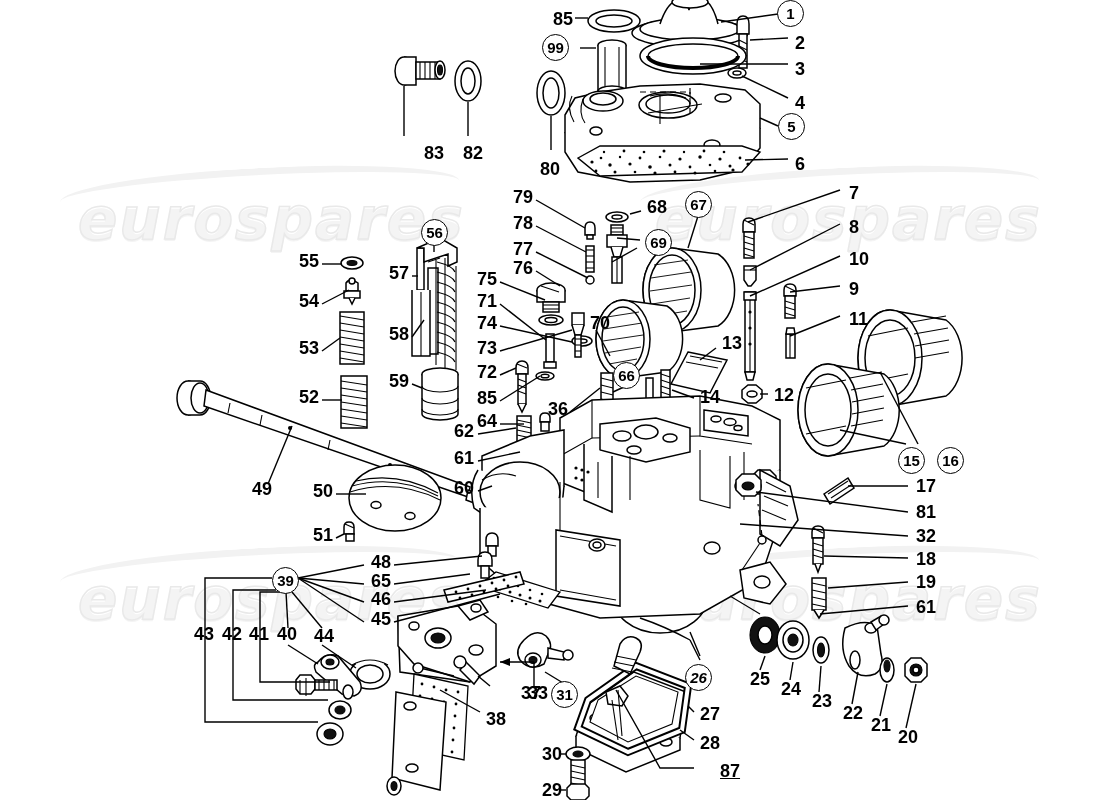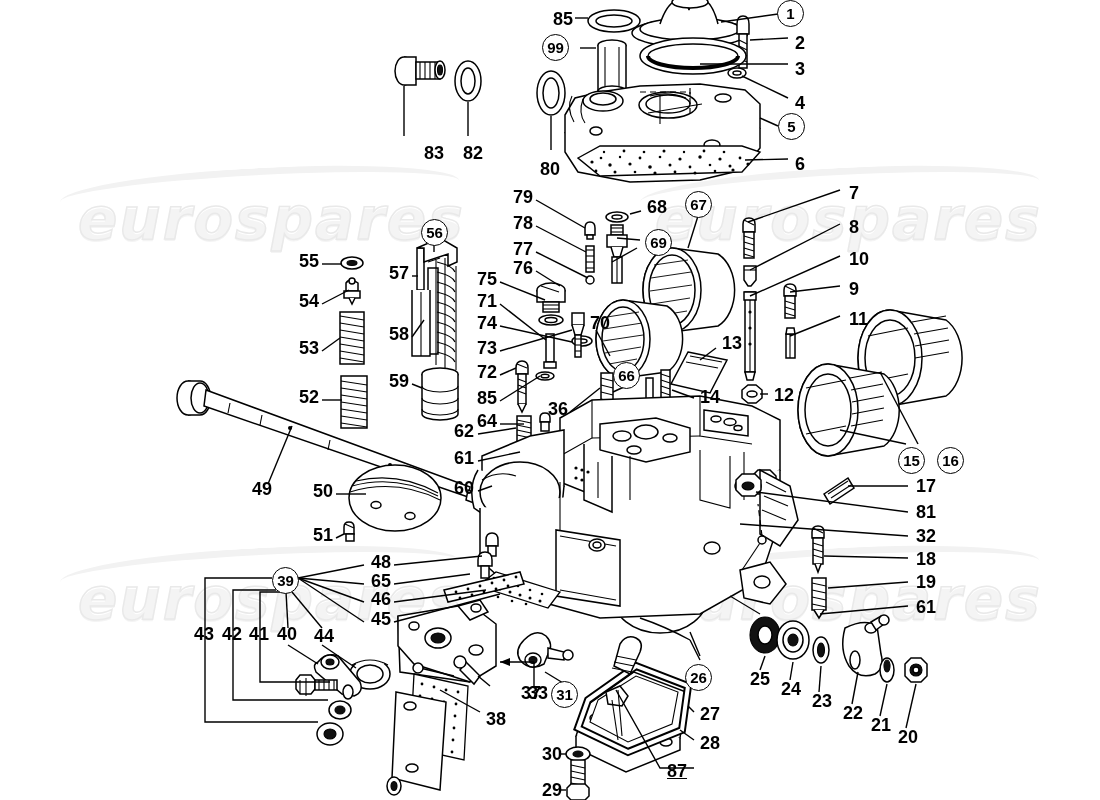--- a/index.html
+++ b/index.html
@@ -994,36 +994,36 @@
   <div class="lbl s18" style="left:194px; top:625px;">43</div>
   <div class="lbl s18" style="left:222px; top:625px;">42</div>
   <div class="lbl s18" style="left:249px; top:625px;">41</div>
   <div class="lbl s18" style="left:277px; top:625px;">40</div>
   <div class="lbl s18" style="left:314px; top:627px;">44</div>
   <div class="lbl s18" style="left:512px; top:684px;margin-left:9px;">37</div>
   <div class="lbl s18" style="left:486px; top:710px;">38</div>
   <div class="lbl s18" style="left:528px; top:684px;">33</div>
   <div class="lbl s18" style="left:700px; top:705px;">27</div>
   <div class="lbl s18" style="left:700px; top:734px;">28</div>
-  <div class="lbl s18" style="left:667px; top:762px;text-decoration:underline;">87</div>
+  <div class="lbl s18" style="left:720px; top:762px;text-decoration:underline;">87</div>
   <div class="lbl s18" style="left:542px; top:745px;">30</div>
   <div class="lbl s18" style="left:542px; top:781px;">29</div>
   <div class="lbl s18" style="left:750px; top:670px;">25</div>
   <div class="lbl s18" style="left:781px; top:680px;">24</div>
   <div class="lbl s18" style="left:812px; top:692px;">23</div>
   <div class="lbl s18" style="left:843px; top:704px;">22</div>
   <div class="lbl s18" style="left:871px; top:716px;">21</div>
   <div class="lbl s18" style="left:898px; top:728px;">20</div>
 
   <div class="circ" style="left:777px; top:0px;">1</div>
   <div class="circ" style="left:778px; top:113px;">5</div>
   <div class="circ" style="left:542px; top:34px;">99</div>
   <div class="circ" style="left:685px; top:191px;">67</div>
   <div class="circ" style="left:637px; top:229px;margin-left:8px;">69</div>
   <div class="circ" style="left:613px; top:362px;">66</div>
   <div class="circ" style="left:421px; top:219px;">56</div>
   <div class="circ" style="left:898px; top:447px;">15</div>
   <div class="circ" style="left:937px; top:447px;">16</div>
   <div class="circ" style="left:272px; top:567px;">39</div>
-  <div class="circ" style="left:685px; top:664px;">26</div>
+  <div class="circ" style="left:685px; top:664px;font-style:italic;">26</div>
   <div class="circ" style="left:551px; top:681px;">31</div>
 
 </div>
 
 </body></html>

